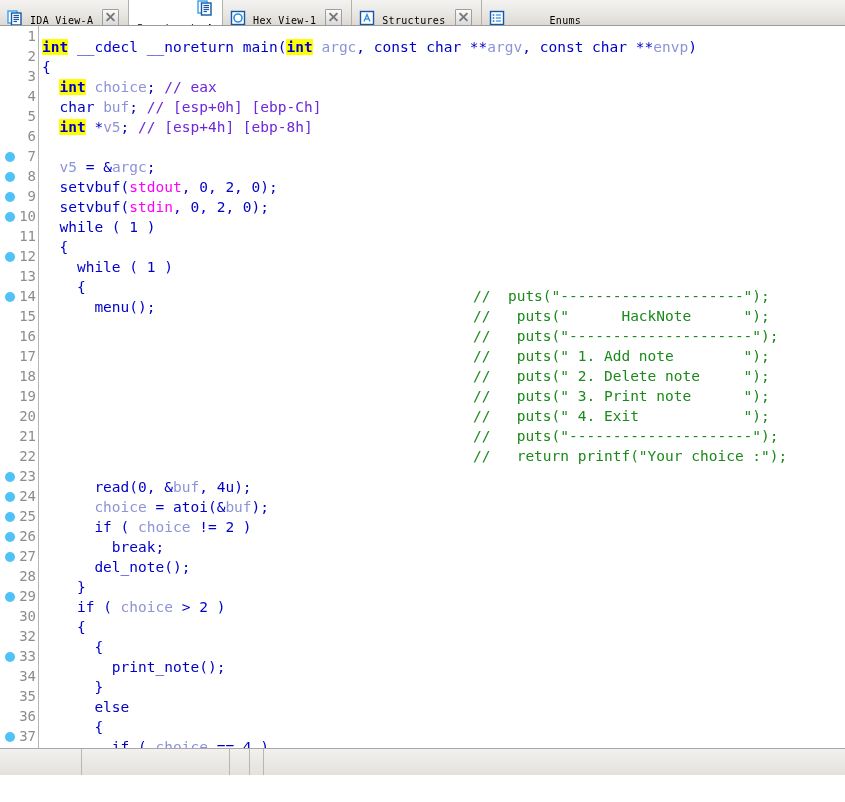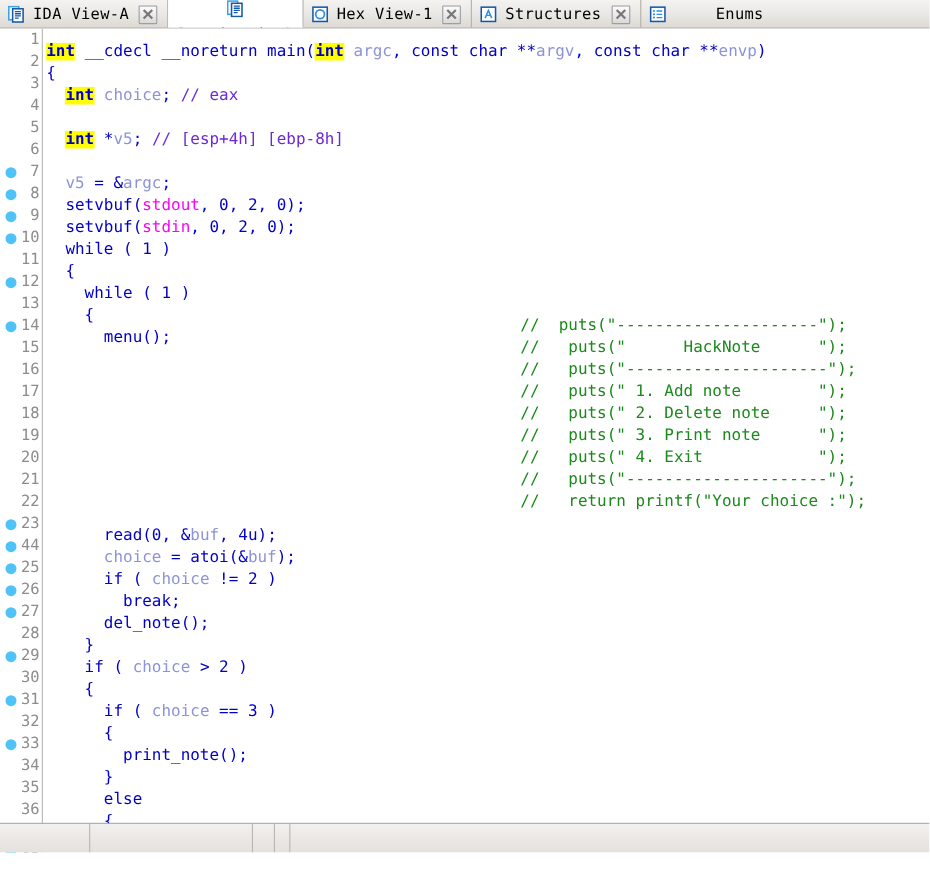--- a/index.html
+++ b/index.html
@@ -20,28 +20,28 @@
     height: 26px;
     background: linear-gradient(to bottom, #f4f3f1 0%, #e9e7e3 55%, #ddd9d3 100%);
     border-bottom: 1px solid #9b9b9b;
     display: flex;
     align-items: stretch;
     box-sizing: border-box;
     overflow: hidden;
   }
   .tab {
     display: flex;
-    align-items: center;
+    align-items: flex-end;
     gap: 7px;
     padding: 0 9px 0 7px;
     height: 26px;
     box-sizing: border-box;
     border-right: 1px solid #b4b0aa;
     font-family: "DejaVu Sans Mono", monospace;
-    font-size: 14px;
+    font-size: 10px;
     color: #000000;
     background: transparent;
     white-space: nowrap;
     position: relative;
   }
   .tab.active {
     background: #ffffff;
     border-right: 1px solid #b4b0aa;
     border-left: 1px solid #ffffff;
     box-shadow: inset 0 -1px 0 #ffffff;
@@ -236,48 +236,47 @@
   </div>
 
 </div>
 
 <div class="code-wrap">
   <div class="gutter-rule"></div>
   <div class="code" id="code-root">
       <div class="row"><span class="lineno">1</span><span class="code-text"><span class="hl">int</span>&nbsp;<span class="pln">__cdecl</span>&nbsp;<span class="pln">__noreturn</span>&nbsp;<span class="pln">main</span><span class="pln">(</span><span class="hl">int</span>&nbsp;<span class="var">argc</span><span class="pln">,</span>&nbsp;<span class="pln">const</span>&nbsp;<span class="pln">char</span>&nbsp;<span class="pln">*</span><span class="pln">*</span><span class="var">argv</span><span class="pln">,</span>&nbsp;<span class="pln">const</span>&nbsp;<span class="pln">char</span>&nbsp;<span class="pln">*</span><span class="pln">*</span><span class="var">envp</span><span class="pln">)</span></span></div>
       <div class="row"><span class="lineno">2</span><span class="code-text"><span class="pln">{</span></span></div>
       <div class="row"><span class="lineno">3</span><span class="code-text">&nbsp;&nbsp;<span class="hl">int</span>&nbsp;<span class="var">choice</span><span class="pln">;</span>&nbsp;<span class="com">//&nbsp;eax</span></span></div>
-      <div class="row"><span class="lineno">4</span></div>
+      <div class="row"><span class="lineno">4</span><span class="code-text">&nbsp;&nbsp;<span class="pln">char</span>&nbsp;<span class="var">buf</span><span class="pln">;</span>&nbsp;<span class="com">//&nbsp;[esp+0h]&nbsp;[ebp-Ch]</span></span></div>
       <div class="row"><span class="lineno">5</span><span class="code-text">&nbsp;&nbsp;<span class="hl">int</span>&nbsp;<span class="pln">*</span><span class="var">v5</span><span class="pln">;</span>&nbsp;<span class="com">//&nbsp;[esp+4h]&nbsp;[ebp-8h]</span></span></div>
       <div class="row"><span class="lineno">6</span></div>
       <div class="row"><span class="dot"></span><span class="lineno">7</span><span class="code-text">&nbsp;&nbsp;<span class="var">v5</span>&nbsp;<span class="pln">=</span>&nbsp;<span class="pln">&amp;</span><span class="var">argc</span><span class="pln">;</span></span></div>
       <div class="row"><span class="dot"></span><span class="lineno">8</span><span class="code-text">&nbsp;&nbsp;<span class="pln">setvbuf</span><span class="pln">(</span><span class="lib">stdout</span><span class="pln">,</span>&nbsp;<span class="pln">0</span><span class="pln">,</span>&nbsp;<span class="pln">2</span><span class="pln">,</span>&nbsp;<span class="pln">0</span><span class="pln">)</span><span class="pln">;</span></span></div>
       <div class="row"><span class="dot"></span><span class="lineno">9</span><span class="code-text">&nbsp;&nbsp;<span class="pln">setvbuf</span><span class="pln">(</span><span class="lib">stdin</span><span class="pln">,</span>&nbsp;<span class="pln">0</span><span class="pln">,</span>&nbsp;<span class="pln">2</span><span class="pln">,</span>&nbsp;<span class="pln">0</span><span class="pln">)</span><span class="pln">;</span></span></div>
       <div class="row"><span class="dot"></span><span class="lineno">10</span><span class="code-text">&nbsp;&nbsp;<span class="pln">while</span>&nbsp;<span class="pln">(</span>&nbsp;<span class="pln">1</span>&nbsp;<span class="pln">)</span></span></div>
       <div class="row"><span class="lineno">11</span><span class="code-text">&nbsp;&nbsp;<span class="pln">{</span></span></div>
       <div class="row"><span class="dot"></span><span class="lineno">12</span><span class="code-text">&nbsp;&nbsp;&nbsp;&nbsp;<span class="pln">while</span>&nbsp;<span class="pln">(</span>&nbsp;<span class="pln">1</span>&nbsp;<span class="pln">)</span></span></div>
       <div class="row"><span class="lineno">13</span><span class="code-text">&nbsp;&nbsp;&nbsp;&nbsp;<span class="pln">{</span></span></div>
       <div class="row"><span class="dot"></span><span class="lineno">14</span><span class="code-text">&nbsp;&nbsp;&nbsp;&nbsp;&nbsp;&nbsp;<span class="pln">menu</span><span class="pln">(</span><span class="pln">)</span><span class="pln">;</span></span><span class="cmt-text"><span class="grn">//&nbsp;&nbsp;puts("---------------------");</span></span></div>
       <div class="row"><span class="lineno">15</span><span class="cmt-text"><span class="grn">//&nbsp;&nbsp;&nbsp;puts("&nbsp;&nbsp;&nbsp;&nbsp;&nbsp;&nbsp;HackNote&nbsp;&nbsp;&nbsp;&nbsp;&nbsp;&nbsp;");</span></span></div>
       <div class="row"><span class="lineno">16</span><span class="cmt-text"><span class="grn">//&nbsp;&nbsp;&nbsp;puts("---------------------");</span></span></div>
       <div class="row"><span class="lineno">17</span><span class="cmt-text"><span class="grn">//&nbsp;&nbsp;&nbsp;puts("&nbsp;1.&nbsp;Add&nbsp;note&nbsp;&nbsp;&nbsp;&nbsp;&nbsp;&nbsp;&nbsp;&nbsp;");</span></span></div>
       <div class="row"><span class="lineno">18</span><span class="cmt-text"><span class="grn">//&nbsp;&nbsp;&nbsp;puts("&nbsp;2.&nbsp;Delete&nbsp;note&nbsp;&nbsp;&nbsp;&nbsp;&nbsp;");</span></span></div>
       <div class="row"><span class="lineno">19</span><span class="cmt-text"><span class="grn">//&nbsp;&nbsp;&nbsp;puts("&nbsp;3.&nbsp;Print&nbsp;note&nbsp;&nbsp;&nbsp;&nbsp;&nbsp;&nbsp;");</span></span></div>
       <div class="row"><span class="lineno">20</span><span class="cmt-text"><span class="grn">//&nbsp;&nbsp;&nbsp;puts("&nbsp;4.&nbsp;Exit&nbsp;&nbsp;&nbsp;&nbsp;&nbsp;&nbsp;&nbsp;&nbsp;&nbsp;&nbsp;&nbsp;&nbsp;");</span></span></div>
       <div class="row"><span class="lineno">21</span><span class="cmt-text"><span class="grn">//&nbsp;&nbsp;&nbsp;puts("---------------------");</span></span></div>
       <div class="row"><span class="lineno">22</span><span class="cmt-text"><span class="grn">//&nbsp;&nbsp;&nbsp;return&nbsp;printf("Your&nbsp;choice&nbsp;:");</span></span></div>
       <div class="row"><span class="dot"></span><span class="lineno">23</span><span class="code-text">&nbsp;&nbsp;&nbsp;&nbsp;&nbsp;&nbsp;<span class="pln">read</span><span class="pln">(</span><span class="pln">0</span><span class="pln">,</span>&nbsp;<span class="pln">&amp;</span><span class="var">buf</span><span class="pln">,</span>&nbsp;<span class="pln">4</span><span class="pln">u</span><span class="pln">)</span><span class="pln">;</span></span></div>
-      <div class="row"><span class="dot"></span><span class="lineno">44</span><span class="code-text">&nbsp;&nbsp;&nbsp;&nbsp;&nbsp;&nbsp;<span class="var">choice</span>&nbsp;<span class="pln">=</span>&nbsp;<span class="pln">atoi</span><span class="pln">(</span><span class="pln">&amp;</span><span class="var">buf</span><span class="pln">)</span><span class="pln">;</span></span></div>
+      <div class="row"><span class="dot"></span><span class="lineno">24</span><span class="code-text">&nbsp;&nbsp;&nbsp;&nbsp;&nbsp;&nbsp;<span class="var">choice</span>&nbsp;<span class="pln">=</span>&nbsp;<span class="pln">atoi</span><span class="pln">(</span><span class="pln">&amp;</span><span class="var">buf</span><span class="pln">)</span><span class="pln">;</span></span></div>
       <div class="row"><span class="dot"></span><span class="lineno">25</span><span class="code-text">&nbsp;&nbsp;&nbsp;&nbsp;&nbsp;&nbsp;<span class="pln">if</span>&nbsp;<span class="pln">(</span>&nbsp;<span class="var">choice</span>&nbsp;<span class="pln">!</span><span class="pln">=</span>&nbsp;<span class="pln">2</span>&nbsp;<span class="pln">)</span></span></div>
       <div class="row"><span class="dot"></span><span class="lineno">26</span><span class="code-text">&nbsp;&nbsp;&nbsp;&nbsp;&nbsp;&nbsp;&nbsp;&nbsp;<span class="pln">break</span><span class="pln">;</span></span></div>
       <div class="row"><span class="dot"></span><span class="lineno">27</span><span class="code-text">&nbsp;&nbsp;&nbsp;&nbsp;&nbsp;&nbsp;<span class="pln">del_note</span><span class="pln">(</span><span class="pln">)</span><span class="pln">;</span></span></div>
       <div class="row"><span class="lineno">28</span><span class="code-text">&nbsp;&nbsp;&nbsp;&nbsp;<span class="pln">}</span></span></div>
       <div class="row"><span class="dot"></span><span class="lineno">29</span><span class="code-text">&nbsp;&nbsp;&nbsp;&nbsp;<span class="pln">if</span>&nbsp;<span class="pln">(</span>&nbsp;<span class="var">choice</span>&nbsp;<span class="pln">&gt;</span>&nbsp;<span class="pln">2</span>&nbsp;<span class="pln">)</span></span></div>
       <div class="row"><span class="lineno">30</span><span class="code-text">&nbsp;&nbsp;&nbsp;&nbsp;<span class="pln">{</span></span></div>
-      <div class="row"><span class="dot"></span><span class="lineno">31</span><span class="code-text">&nbsp;&nbsp;&nbsp;&nbsp;&nbsp;&nbsp;<span class="pln">if</span>&nbsp;<span class="pln">(</span>&nbsp;<span class="var">choice</span>&nbsp;<span class="pln">=</span><span class="pln">=</span>&nbsp;<span class="pln">3</span>&nbsp;<span class="pln">)</span></span></div>
       <div class="row"><span class="lineno">32</span><span class="code-text">&nbsp;&nbsp;&nbsp;&nbsp;&nbsp;&nbsp;<span class="pln">{</span></span></div>
       <div class="row"><span class="dot"></span><span class="lineno">33</span><span class="code-text">&nbsp;&nbsp;&nbsp;&nbsp;&nbsp;&nbsp;&nbsp;&nbsp;<span class="pln">print_note</span><span class="pln">(</span><span class="pln">)</span><span class="pln">;</span></span></div>
       <div class="row"><span class="lineno">34</span><span class="code-text">&nbsp;&nbsp;&nbsp;&nbsp;&nbsp;&nbsp;<span class="pln">}</span></span></div>
       <div class="row"><span class="lineno">35</span><span class="code-text">&nbsp;&nbsp;&nbsp;&nbsp;&nbsp;&nbsp;<span class="pln">else</span></span></div>
       <div class="row"><span class="lineno">36</span><span class="code-text">&nbsp;&nbsp;&nbsp;&nbsp;&nbsp;&nbsp;<span class="pln">{</span></span></div>
       <div class="row"><span class="dot"></span><span class="lineno">37</span><span class="code-text">&nbsp;&nbsp;&nbsp;&nbsp;&nbsp;&nbsp;&nbsp;&nbsp;<span class="pln">if</span>&nbsp;<span class="pln">(</span>&nbsp;<span class="var">choice</span>&nbsp;<span class="pln">=</span><span class="pln">=</span>&nbsp;<span class="pln">4</span>&nbsp;<span class="pln">)</span></span></div>
       <div class="row"><span class="dot"></span><span class="lineno">38</span><span class="code-text">&nbsp;&nbsp;&nbsp;&nbsp;&nbsp;&nbsp;&nbsp;&nbsp;&nbsp;&nbsp;<span class="pln">exit</span><span class="pln">(</span><span class="pln">0</span><span class="pln">)</span><span class="pln">;</span></span></div>
     </div>
 
   <div class="statusbar">

